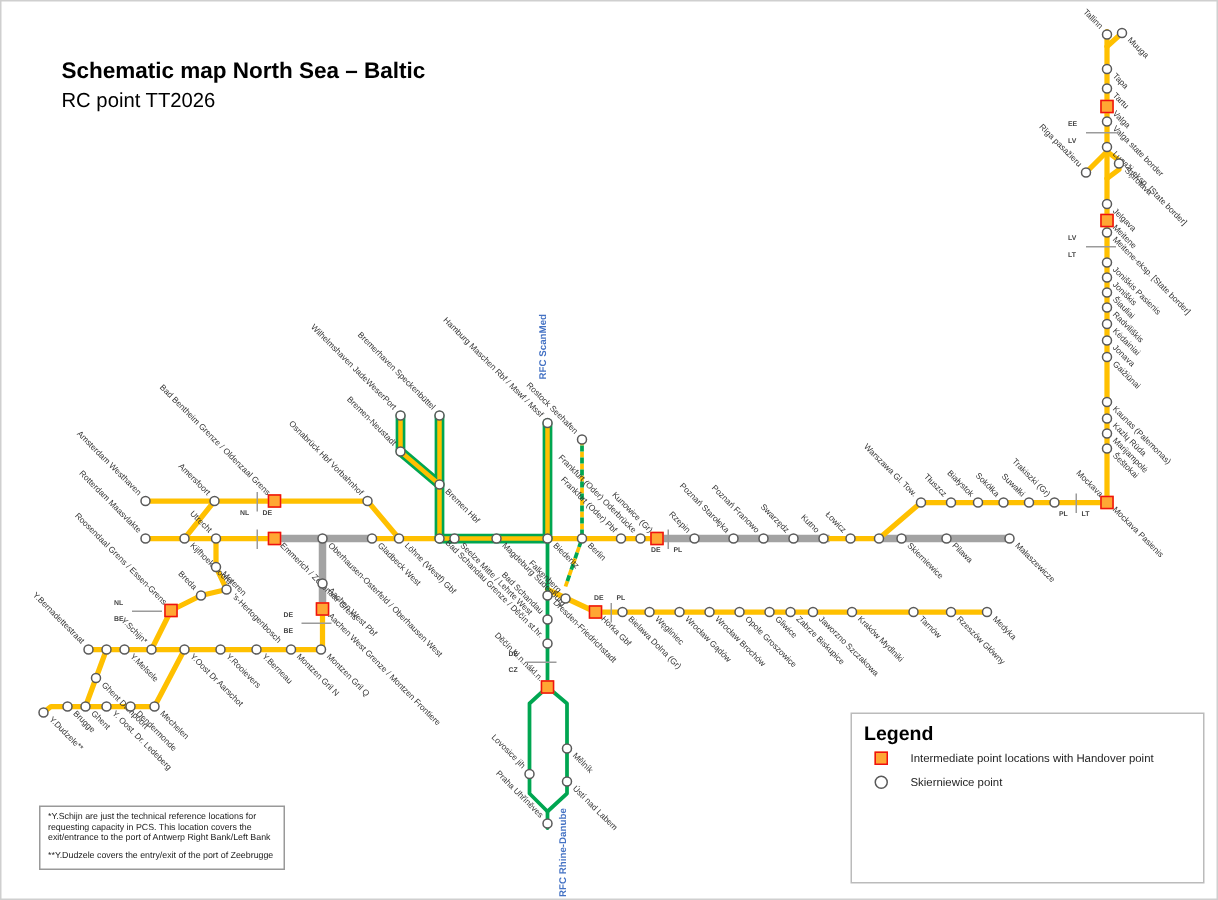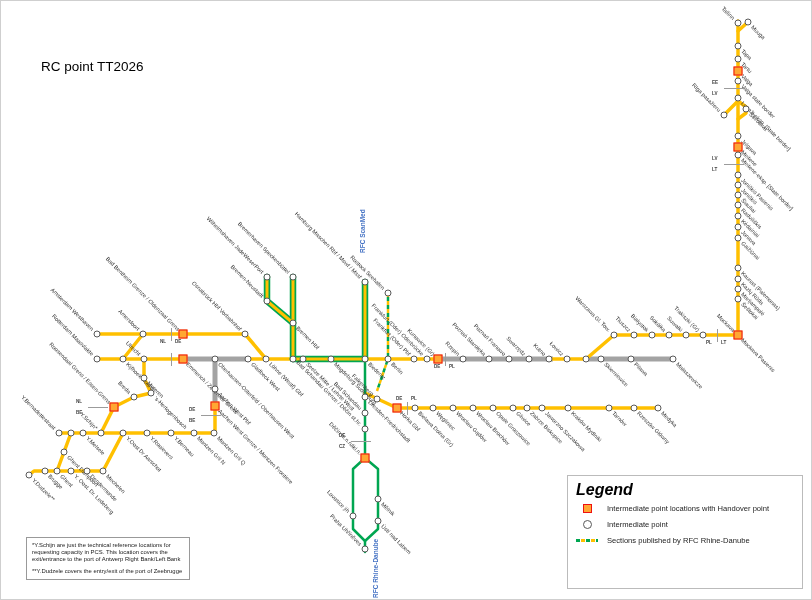--- a/index.html
+++ b/index.html
@@ -22,21 +22,21 @@
   .lbl{position:absolute;width:0;height:0;transform:rotate(45deg);}
   .lbl>span{position:absolute;white-space:nowrap;font-size:5.6px;line-height:6px;color:#333;}
   .lbl.dr>span{left:6px;top:-3px;}
   .lbl.ul>span{right:6px;bottom:-3px;}
   .btick{position:absolute;background:#9b9b9b;}
   .bcode{position:absolute;font-size:4.6px;font-weight:bold;color:#444;line-height:5px;}
   .rfc{position:absolute;transform:rotate(-90deg);transform-origin:0 0;font-size:6.5px;font-weight:bold;
        color:var(--blue);white-space:nowrap;}
   .legend{position:absolute;left:566px;top:474px;width:236px;height:114px;border:1px solid #bbb;
           background:#fff;box-sizing:border-box;padding:5px 8px;}
-  .legend h3{margin:0 0 4px 0;font-size:16px;color:#000;font-style:italic;}
+  .legend h3{margin:0 0 4px 0;font-size:13px;color:#000;}
   .lrow{display:flex;align-items:center;margin:0 0 6px 0;height:10px;}
   .lsw{width:22px;display:flex;justify-content:center;align-items:center;margin-right:9px;flex:0 0 22px;}
   .lrow .txt{font-size:7.6px;color:#222;}
   .sw-square{width:9px;height:9px;background:var(--sqfill);border:1.7px solid var(--red);box-sizing:border-box;}
   .sw-circle{width:9px;height:9px;border-radius:50%;background:#fff;border:1.3px solid #595959;box-sizing:border-box;}
   .sw-line-green{width:22px;height:2.5px;background:var(--green);}
   .sw-line-overlap{width:22px;height:6px;background:var(--green);display:flex;align-items:center;}
   .sw-line-overlap::after{content:"";width:22px;height:3px;background:var(--yellow);}
   .sw-line-dashed{width:22px;height:3px;
       background:repeating-linear-gradient(90deg,var(--green) 0 4px,#fff 4px 5px,var(--yellow) 5px 9px,#fff 9px 10px);}
@@ -44,20 +44,21 @@
   .notes{position:absolute;left:25px;top:536px;width:164px;border:1px solid #999;background:#fff;
          box-sizing:border-box;padding:4px 5px;}
   .notes p{margin:0 0 5px 0;font-size:5.9px;line-height:7px;color:#222;}
   .notes p:last-child{margin:0;}
 </style>
 </head>
 <body>
 
 <div class="page">
 
+  <div class="title1">Schematic map North Sea – Baltic</div>
   <div class="title2">RC point TT2026</div>
 
   <svg class="net" width="812" height="600" viewBox="0 0 812 600">
     <g>
       <path class="sgr" d="M182 358 H248"></path>
       <path class="sgr" d="M437 358 H552"></path>
       <path class="sgr" d="M585 358 H672"></path>
       <path class="sgr" d="M214 358 V404"></path>
     </g>
     <g>
@@ -569,27 +570,21 @@
         <div class="lrow">
           <div class="lsw">
             <div class="sw-square"></div>
           </div>
           <div class="txt">Intermediate point locations with Handover point</div>
         </div>
         <div class="lrow">
           <div class="lsw">
             <div class="sw-circle"></div>
           </div>
-          <div class="txt">Intermediate point</div>
-        </div>
-        <div class="lrow">
-          <div class="lsw">
-            <div class="sw-line-dashed"></div>
-          </div>
-          <div class="txt">Sections published by RFC Rhine-Danube</div>
+          <div class="txt">Skierniewice point</div>
         </div>
       </div>
   </div>
 
   <div class="notes" id="notes">
       <p>*Y.Schijn are just the technical reference locations for requesting capacity in PCS. This location covers the exit/entrance to the port of Antwerp Right Bank/Left Bank</p>
       <p>**Y.Dudzele covers the entry/exit of the port of Zeebrugge</p>
     </div>
 </div>
 

